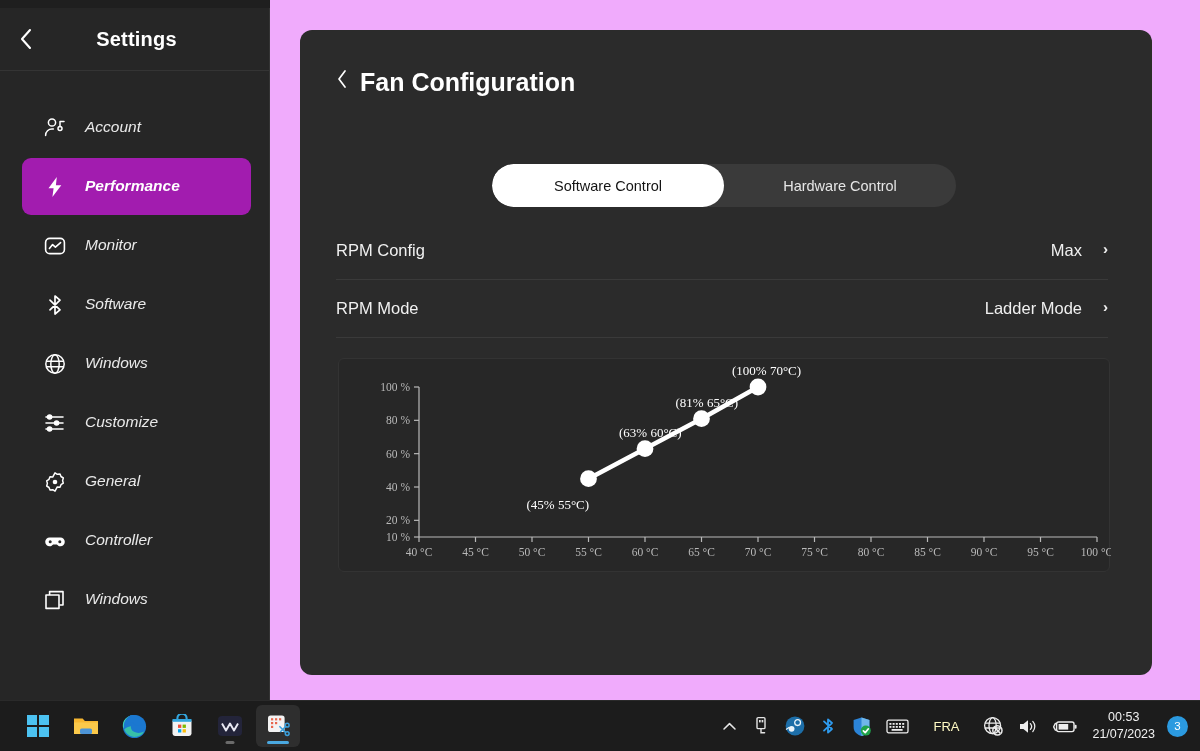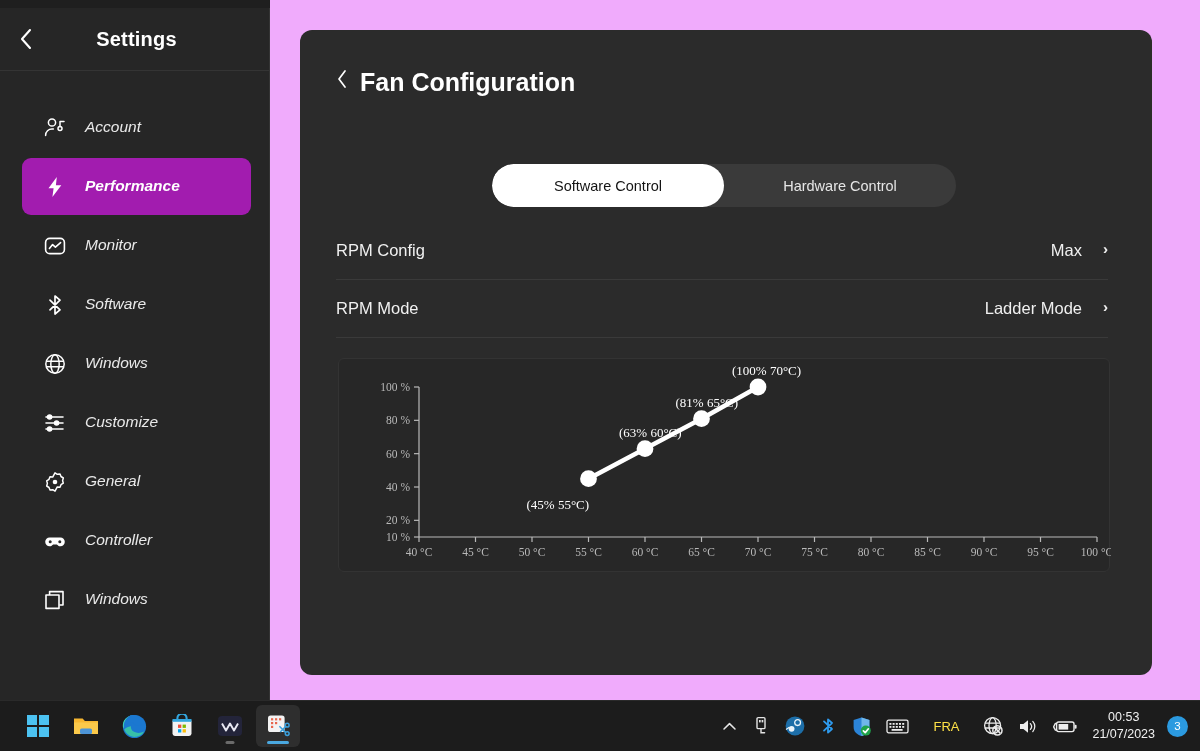--- a/index.html
+++ b/index.html
@@ -108,21 +108,21 @@
   .tb-ind {
     position:absolute; bottom: 3px; left: 50%; transform: translateX(-50%);
     height: 3px; border-radius: 2px; background: #6a6a6a; width: 9px;
   }
   .tb-ind.wide { width: 22px; background: #4aa8e0; }
   .tb-right { margin-left:auto; display:flex; align-items:center; gap: 2px; padding-right: 12px; }
   .tray-btn {
     height: 42px; min-width: 30px; padding: 0 6px; border-radius: 5px;
     display:flex; align-items:center; justify-content:center; cursor: pointer;
   }
-  .tray-txt { color:#fde047; font-size: 13px; padding: 0 10px; }
+  .tray-txt { color:#fef9c3; font-size: 13px; padding: 0 10px; }
   .clock {
     color:#f0f0f0; font-size: 12.5px; line-height: 1.35; text-align: center;
     padding: 0 8px 0 6px; cursor:pointer;
   }
   .badge {
     width: 21px; height: 21px; border-radius: 50%; background: #2b9ae0;
     color:#fff; font-size: 11.5px; display:flex; align-items:center; justify-content:center;
     margin-left: 2px; cursor: pointer;
   }
 </style>

